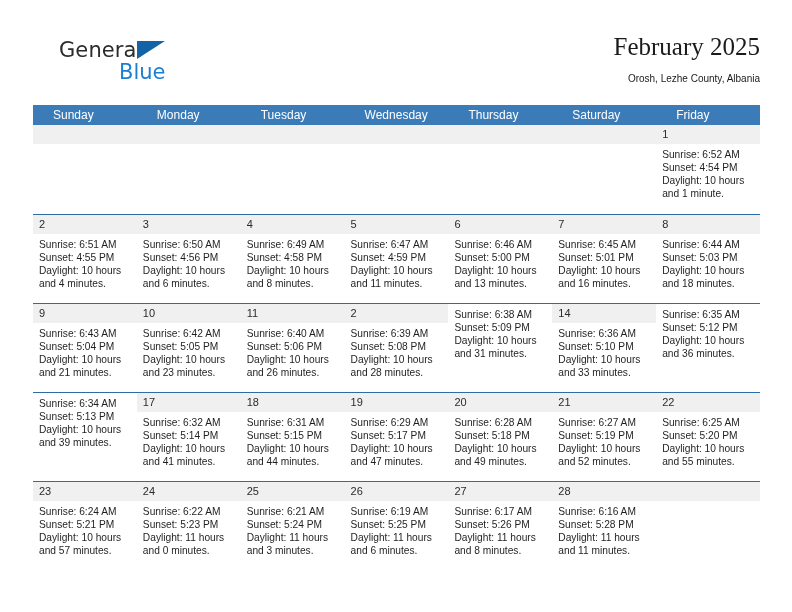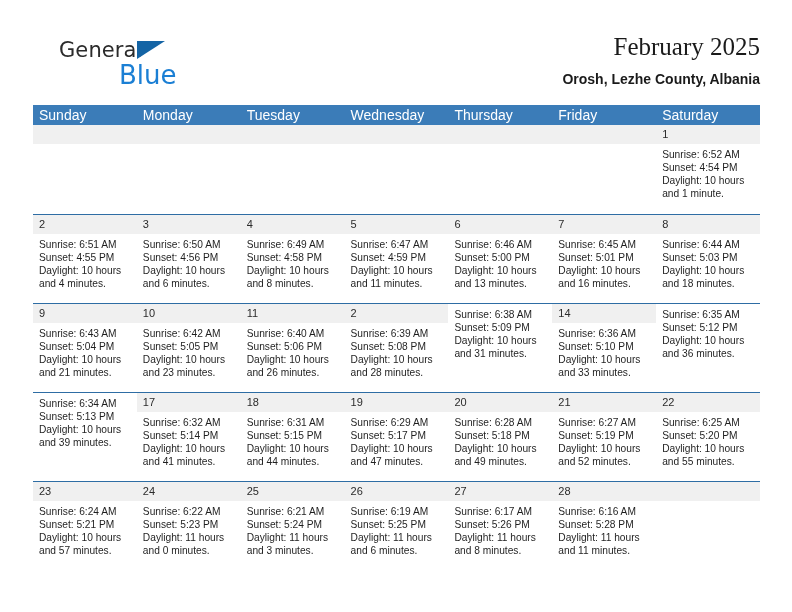--- a/index.html
+++ b/index.html
@@ -53,65 +53,65 @@
     top: 3px;
     width: 0;
     height: 0;
     border-left: 28px solid #1464a5;
     border-bottom: 18px solid transparent;
   }
   .brand-blue {
     position: absolute;
     left: 60px;
     top: 22px;
-    font-size: 26px;
+    font-size: 21px;
     color: #1b7fd4;
     font-family: "DejaVu Sans", sans-serif;
     font-weight: 400;
   }
 
   .title-block {
     position: absolute;
     right: 0;
     top: 0;
     text-align: right;
   }
   .cal-title {
     font-size: 25px;
     font-weight: 400;
     color: #1a1a1a;
     line-height: 30px;
     font-family: Liberation Serif, serif;
   }
   .cal-subtitle {
     margin-top: 9px;
-    font-size: 14px;
-    font-weight: 700;
+    font-size: 10px;
+    font-weight: 400;
     color: #1a1a1a;
     line-height: 16px;
   }
 
   
   .calendar {
     position: absolute;
     left: 33px;
     top: 105px;
     width: 727px;
   }
   .weekday-row {
     display: flex;
     background: #3b7cb8;
     height: 20px;
   }
   .weekday {
     flex: 1 1 0;
     color: #ffffff;
-    font-size: 14px;
+    font-size: 12px;
     line-height: 20px;
-    padding-left: 6px;
+    padding-left: 20px;
     box-sizing: border-box;
     white-space: nowrap;
     overflow: hidden;
   }
 
   .week {
     display: flex;
     border-top: 1.6px solid #2e6da4;
     height: 89px;
     box-sizing: border-box;
@@ -162,22 +162,22 @@
     </div>
   </div>
 
   <div class="calendar">
     <div class="weekday-row">
       <div class="weekday">Sunday</div>
       <div class="weekday">Monday</div>
       <div class="weekday">Tuesday</div>
       <div class="weekday">Wednesday</div>
       <div class="weekday">Thursday</div>
+      <div class="weekday">Saturday</div>
       <div class="weekday">Friday</div>
-      <div class="weekday">Saturday</div>
     </div>
     <div id="weeks-container">
         <div class="week">
           <div class="day empty">
             <div class="day-num-band"></div>
           </div>
           <div class="day empty">
             <div class="day-num-band"></div>
           </div>
           <div class="day empty">

